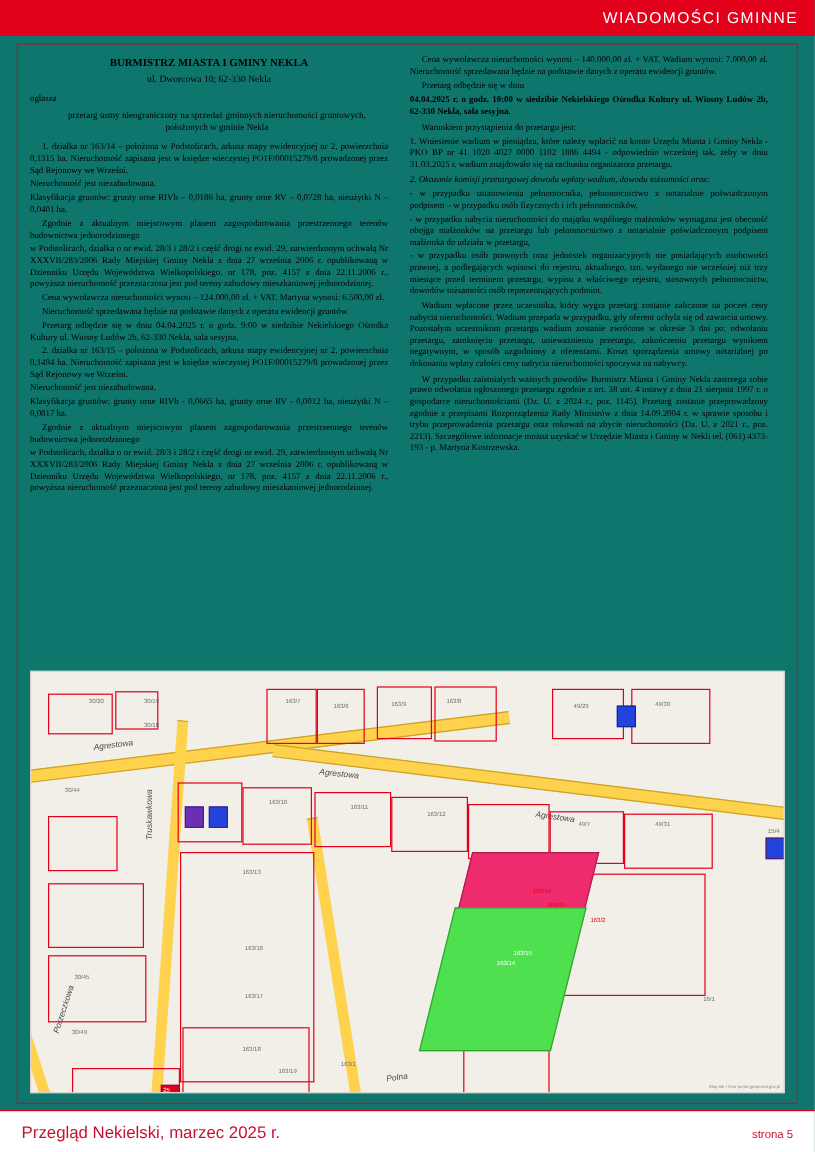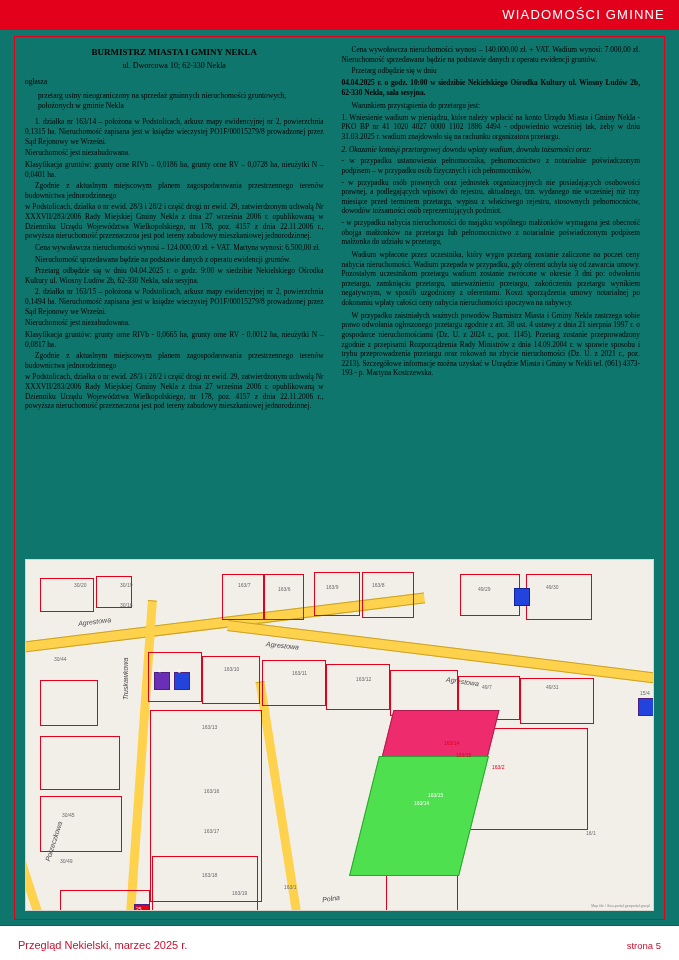--- a/index.html
+++ b/index.html
@@ -31,21 +31,21 @@
   }
   
   .footer-band{
     position:absolute;left:0;right:0;bottom:0;height:34px;
     background:#ffffff;
     border-top:1.5px solid #e2001a;
   }
   .footer-left{
     position:absolute;left:18px;bottom:9px;
     font-family:"Liberation Sans", sans-serif;
-    font-size:11px;color:#c8102e;
+    font-size:14px;color:#c8102e;
   }
   .footer-right{
     position:absolute;right:18px;bottom:9px;
     font-family:"Liberation Sans", sans-serif;
     font-size:9.5px;color:#c8102e;
   }
   
   .frame{
     position:absolute;left:14px;right:14px;top:36px;bottom:40px;
     border:1.2px solid #e2001a;
@@ -67,21 +67,21 @@
   .col p{margin:0 0 2px 0;text-indent:10px;}
   .col p.noind{text-indent:0;}
   .title{
     font-weight:bold;font-size:9px;text-align:center;text-indent:0;
     margin:2px 0 2px 0;
   }
   .subtitle{
     font-size:8px;text-align:center;text-indent:0;margin:0 0 6px 0;
   }
   .oglasza{font-size:7.4px;text-align:left;text-indent:0;margin:4px 0 4px 0;}
-  .lead{font-size:7.6px;text-align:left;text-indent:0;margin:0 0 7px 13px;line-height:1.3;}
+  .lead{font-size:7.6px;text-align:center;text-indent:0;margin:0 0 7px 13px;line-height:1.3;}
   
   .map{
     position:absolute;left:10px;right:10px;bottom:8px;
     top:522px;
     background:#f2efe9;
     border:1px solid #d8d4cc;
     overflow:hidden;
   }
   .map-label{
     position:absolute;
@@ -159,22 +159,22 @@
       </div>
 
       <div class="col">
         <p>Cena wywoławcza nieruchomości wynosi – 140.000,00 zł. + VAT. Wadium wynosi: 7.000,00 zł. Nieruchomość sprzedawana będzie na podstawie danych z operatu ewidencji gruntów.</p>
         <p>Przetarg odbędzie się w dniu</p>
         <p class="noind" style="font-weight:bold;">04.04.2025 r. o godz. 10:00 w siedzibie Nekielskiego Ośrodka Kultury ul. Wiosny Ludów 2b, 62-330 Nekla, sala sesyjna.</p>
         <p style="margin-top:4px;">Warunkiem przystąpienia do przetargu jest:</p>
         <p class="noind">1. Wniesienie wadium w pieniądzu, które należy wpłacić na konto Urzędu Miasta i Gminy Nekla - PKO BP nr 41 1020 4027 0000 1102 1886 4494  - odpowiednio wcześniej tak, żeby w dniu 31.03.2025 r. wadium znajdowało się na rachunku organizatora przetargu.</p>
         <p class="noind" style="margin-top:3px;font-style:italic;">2. Okazanie komisji przetargowej dowodu wpłaty wadium, dowodu tożsamości oraz:</p>
         <p class="noind">- w przypadku ustanowienia pełnomocnika, pełnomocnictwo z notarialnie poświadczonym podpisem – w przypadku osób fizycznych i ich pełnomocników,</p>
+        <p class="noind">- w przypadku nabycia nieruchomości do majątku wspólnego małżonków wymagana jest obecność obojga małżonków na przetargu lub pełnomocnictwo z notarialnie poświadczonym podpisem małżonka do udziału w przetargu,</p>
         <p class="noind">- w przypadku osób prawnych oraz jednostek organizacyjnych nie posiadających osobowości prawnej, a podlegających wpisowi do rejestru, aktualnego, tzn. wydanego nie wcześniej niż trzy miesiące przed terminem przetargu, wypisu z właściwego rejestru, stosownych pełnomocnictw, dowodów tożsamości osób reprezentujących podmiot.</p>
-        <p class="noind">- w przypadku nabycia nieruchomości do majątku wspólnego małżonków wymagana jest obecność obojga małżonków na przetargu lub pełnomocnictwo z notarialnie poświadczonym podpisem małżonka do udziału w przetargu,</p>
         <p style="margin-top:3px;">Wadium wpłacone przez uczestnika, który wygra przetarg zostanie zaliczone na poczet ceny nabycia nieruchomości. Wadium przepada w przypadku, gdy oferent uchyla się od zawarcia umowy. Pozostałym uczestnikom przetargu wadium zostanie zwrócone w okresie 3 dni po: odwołaniu przetargu, zamknięciu przetargu, unieważnieniu przetargu, zakończeniu przetargu wynikiem negatywnym, w sposób uzgodniony z oferentami. Koszt sporządzenia umowy notarialnej po dokonaniu wpłaty całości ceny nabycia nieruchomości spoczywa na nabywcy.</p>
         <p style="margin-top:3px;">W przypadku zaistniałych ważnych powodów Burmistrz Miasta i Gminy Nekla zastrzega sobie prawo odwołania ogłoszonego przetargu zgodnie z art. 38 ust. 4 ustawy z dnia 21 sierpnia 1997 r. o gospodarce nieruchomościami (Dz. U. z 2024 r., poz. 1145). Przetarg zostanie przeprowadzony zgodnie z przepisami Rozporządzenia Rady Ministrów z dnia 14.09.2004 r. w sprawie sposobu i trybu przeprowadzenia przetargu oraz rokowań na zbycie nieruchomości (Dz. U. z 2021 r., poz. 2213). Szczegółowe informacje można uzyskać w Urzędzie Miasta i Gminy w Nekli tel. (061) 4373-193 - p. Martyna Kostrzewska.</p>
       </div>
     </div>
 
     <div class="map">
 
       <div class="road" style="left:-20px;top:58px;width:420px;height:9px;transform:rotate(-7deg);"></div>
       <div class="road" style="left:200px;top:88px;width:460px;height:9px;transform:rotate(7deg);"></div>
       <div class="road" style="left:110px;top:40px;width:9px;height:340px;transform:rotate(4deg);"></div>

